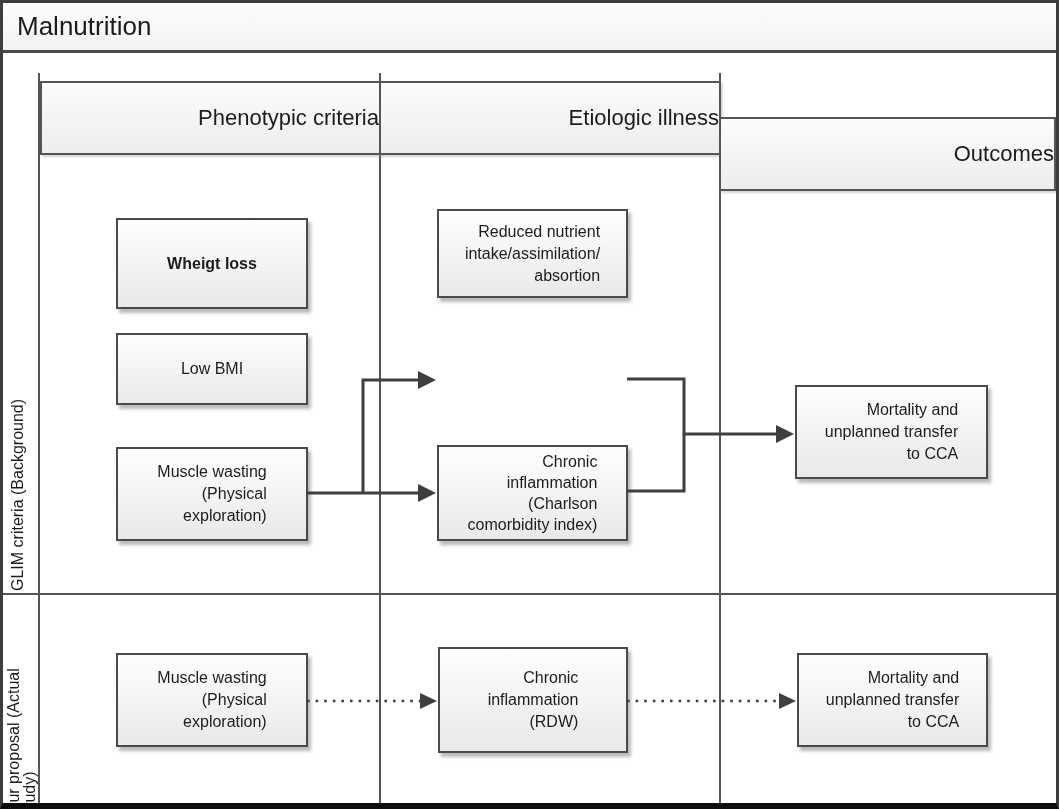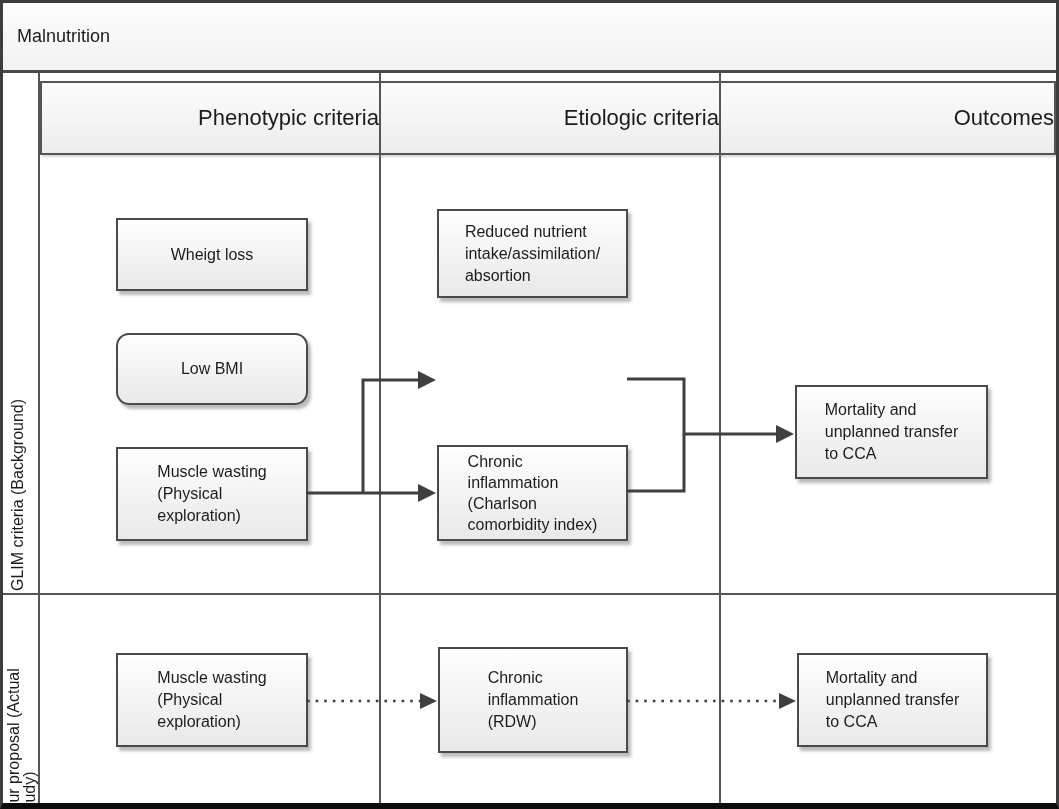--- a/index.html
+++ b/index.html
@@ -8,46 +8,46 @@
     width:1059px;height:809px;
     box-sizing:border-box;
     background:#fff;
     border:3px solid #3d3d3d;
     border-bottom:6px solid #0c0c0c;
     overflow:hidden;
     font-family:"Liberation Sans", sans-serif;
     color:#1c1c1c;
   }
   .title-bar{
-    position:absolute;left:0;top:0;width:100%;height:70px;
+    position:absolute;left:0;top:0;width:100%;height:50px;
     box-sizing:border-box;
     background:linear-gradient(#fdfdfd,#f2f2f2);
     border-bottom:3px solid #4a4a4a;
     display:flex;align-items:center;
     padding-left:14px;
-    font-size:18px;
+    font-size:26px;
   }
   .vline,.hline{position:absolute;background:#555;}
   .header-cell{
     position:absolute;top:78px;height:74px;
     box-sizing:border-box;
     background:linear-gradient(#fcfcfc,#ededed);
     border:2px solid #555;
     display:flex;align-items:center;justify-content:flex-end;
     font-size:22px;
     box-shadow:2px 2px 2px rgba(140,140,140,.35);
   }
   .node{
     position:absolute;
     box-sizing:border-box;
     background:linear-gradient(#fefefe,#e9e9e9);
     border:2px solid #4a4a4a;
     box-shadow:3px 4px 3px rgba(120,120,120,.5);
     display:flex;align-items:center;justify-content:center;
-    text-align:left;
+    text-align:right;
     font-size:16px;line-height:22px;
     white-space:pre-line;
     padding:4px 8px;
   }
   .rot-label{
     position:absolute;
     transform-origin:0 0;
     transform:rotate(-90deg);
     font-size:16px;line-height:16px;
     white-space:pre-line;
@@ -69,32 +69,32 @@
 
   <div class="vline" style="left:35px;top:70px;width:2px;height:733px;"></div>
   <div class="vline" style="left:376px;top:70px;width:2px;height:733px;"></div>
   <div class="vline" style="left:716px;top:70px;width:2px;height:733px;"></div>
   <div class="hline" style="left:0;top:590px;width:1059px;height:2px;"></div>
 
   <div class="header-cell" style="left:37px;width:341px;">
     <span>Phenotypic criteria</span>
   </div>
   <div class="header-cell" style="left:376px;width:342px;">
-    <span>Etiologic criteria</span>
+    <span>Etiologic illness</span>
   </div>
-  <div class="header-cell" style="left:716px;width:337px;">
+  <div class="header-cell" style="left:716px;width:337px;margin-top:36px;">
     <span>Outcomes</span>
   </div>
 
   <div class="rot-label" style="left:7px;top:588px;width:280px;height:26px;">GLIM criteria (Background)</div>
   <div class="rot-label" style="left:3px;top:812px;width:210px;height:32px;">Our proposal (Actual
 study)</div>
 
-  <div class="node" style="left:113px;top:215px;width:192px;height:73px;">Wheigt loss</div>
-  <div class="node" style="left:113px;top:330px;width:192px;height:72px;border-radius:13px;">Low BMI</div>
+  <div class="node" style="left:113px;top:215px;width:192px;height:91px;font-weight:bold;">Wheigt loss</div>
+  <div class="node" style="left:113px;top:330px;width:192px;height:72px;">Low BMI</div>
   <div class="node" style="left:113px;top:444px;width:192px;height:94px;">Muscle wasting
 (Physical
 exploration)</div>
   <div class="node" style="left:434px;top:206px;width:191px;height:89px;">Reduced nutrient
 intake/assimilation/
 absortion</div>
   <div class="node" style="left:434px;top:442px;width:191px;height:96px;line-height:21px;">Chronic
 inflammation
 (Charlson
 comorbidity index)</div>

